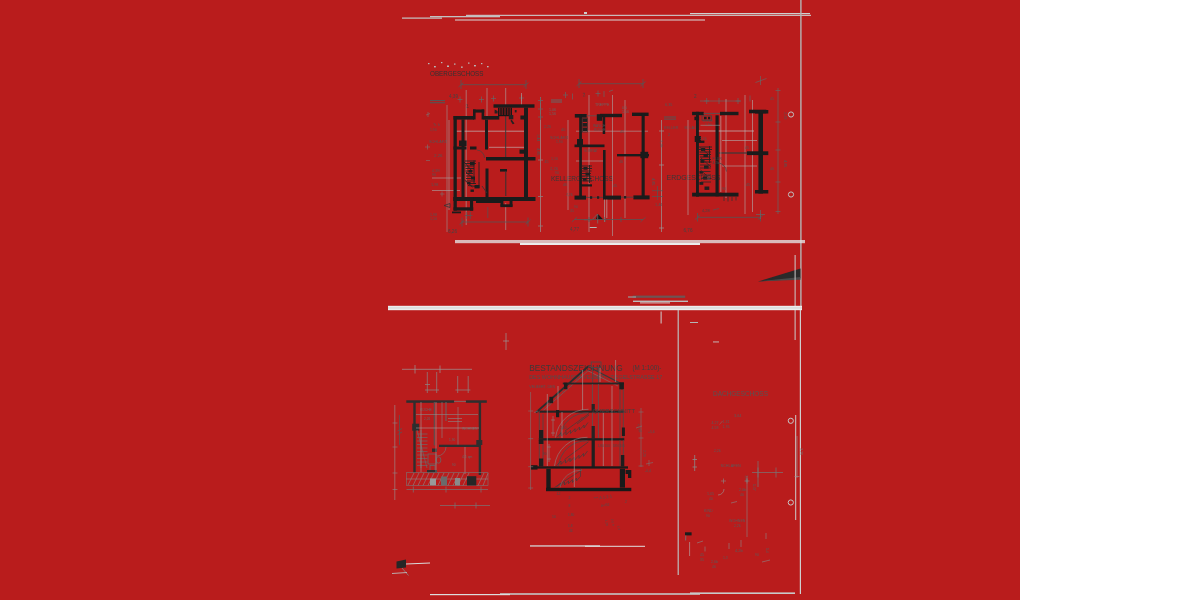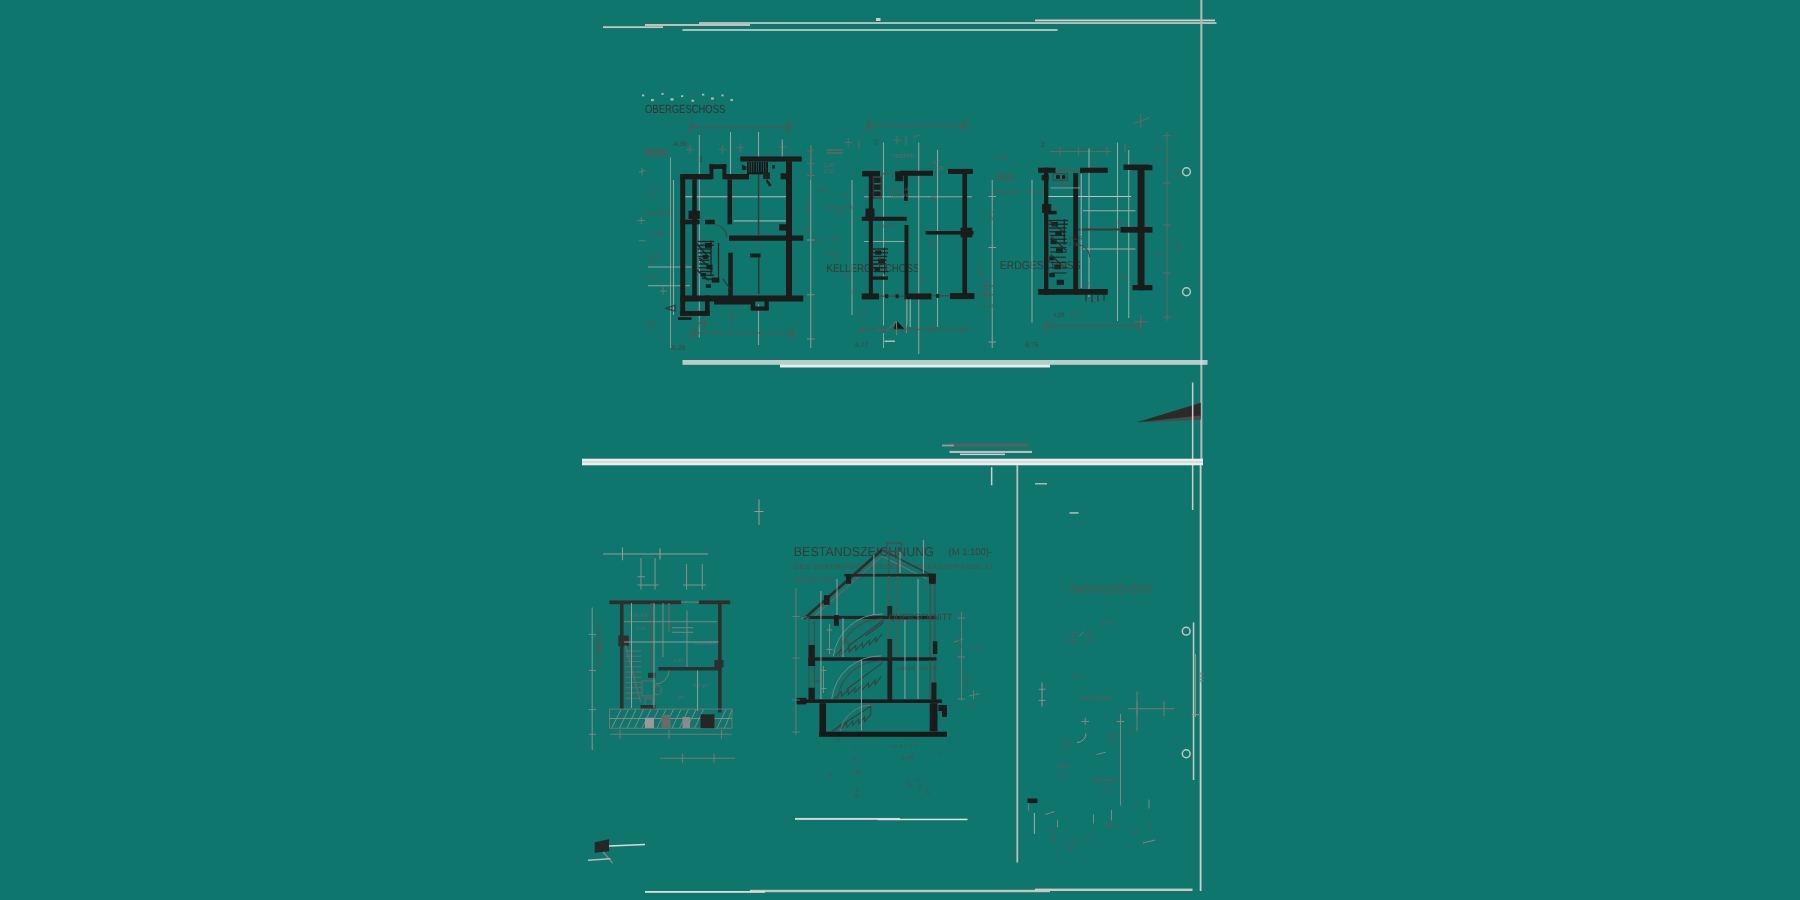--- a/index.html
+++ b/index.html
@@ -1,16 +1,16 @@
 <!DOCTYPE html>
 <html><head>
 <meta charset="utf-8">
 <style>
   html,body{margin:0;padding:0;background:#ffffff;}
-  #page{position:relative;width:1200px;height:600px;background:#0f766e;overflow:hidden;
+  #page{position:relative;width:1020px;height:600px;background:#b91c1c;overflow:hidden;
         font-family:"Liberation Sans", sans-serif;}
   svg{position:absolute;top:0;left:0;}
 </style>
 </head>
 <body>
 <div id="page">
 <svg width="1200" height="600" viewBox="0 0 1200 600">
 
 <g id="sheet-edges">
 

